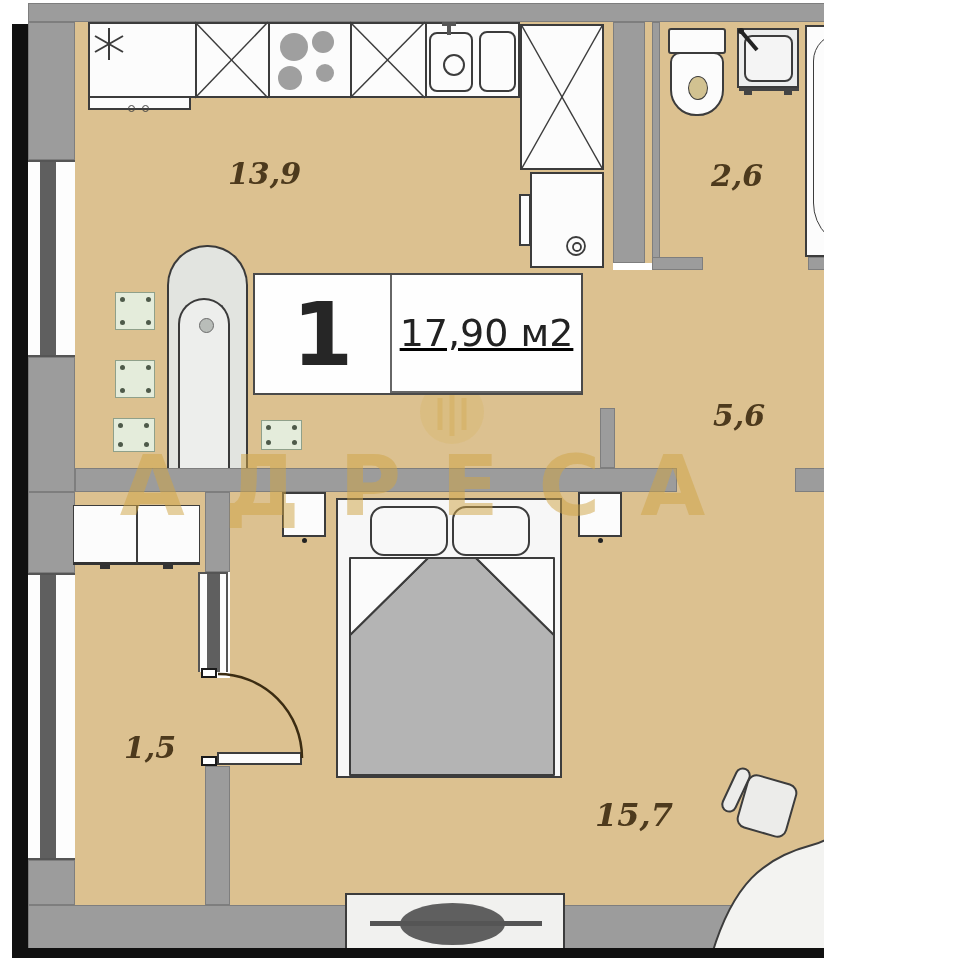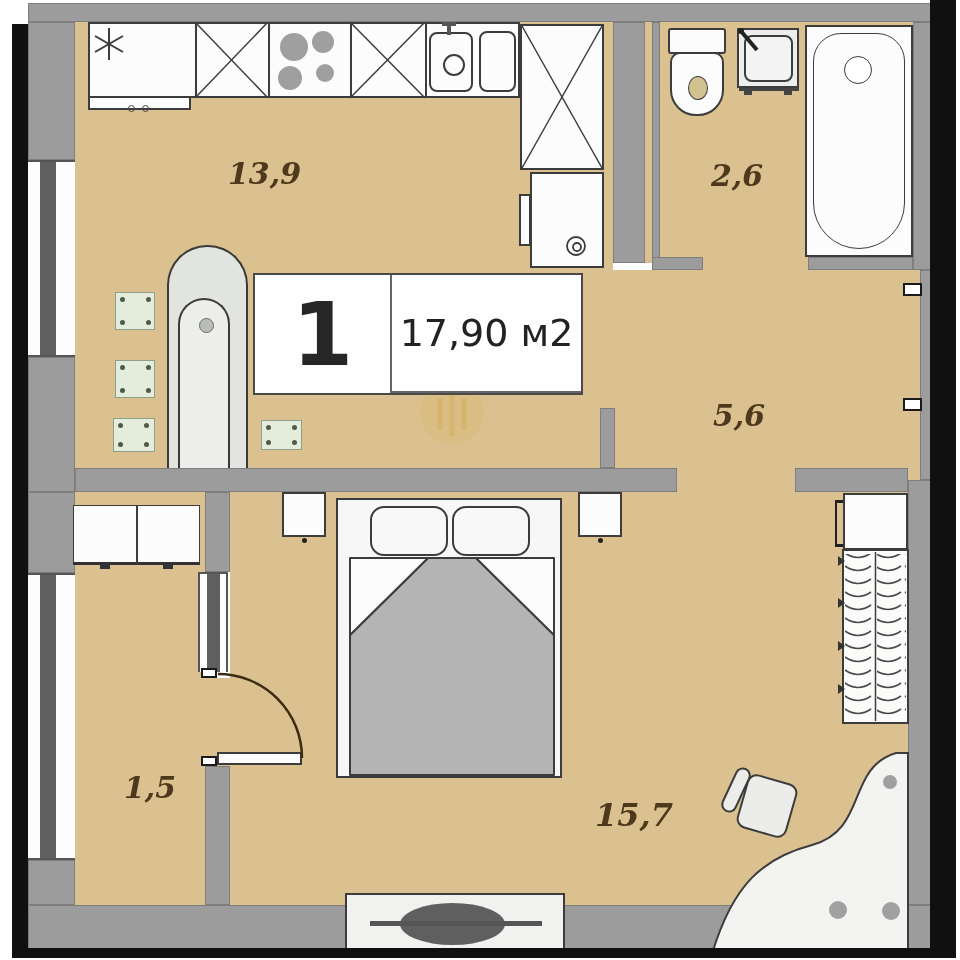--- a/index.html
+++ b/index.html
@@ -1,16 +1,16 @@
 <!DOCTYPE html>
 <html style="--floor: #dcc190; --wall: #9c9c9c; --window-mullion: #5f5f5f; --black-frame: #101010; --label-brown: #4d3a1d; --watermark-gold: #cfa446; --blanket-gray: #b4b4b4; --furniture-outline: #3c3c3c;"><head>
 <meta charset="utf-8">
 <style>
   html,body{margin:0;padding:0;background:#fff;}
-  #canvas{position:relative;width:960px;height:960px;background:#fff;overflow:hidden;
+  #canvas{position:relative;width:824px;height:960px;background:#fff;overflow:hidden;
           font-family:"DejaVu Sans",sans-serif;}
   .abs{position:absolute;box-sizing:border-box;}
   .floor{background:var(--floor,#dcc190);z-index:1;}
   .floor.over{z-index:3;}
   .wall{background:var(--wall,#9c9c9c);box-shadow:inset 0 0 0 1px #7e7e7e;z-index:2;}
   .frame{background:var(--black-frame,#101010);z-index:9;}
   .winU{background:#fdfdfd;border-top:2px solid #555;border-bottom:2px solid #555;z-index:3;}
   .winU .mull{position:absolute;background:var(--window-mullion,#5f5f5f);}
   .winV{background:#fdfdfd;border-left:2px solid #555;border-right:2px solid #555;z-index:3;}
   .furn{background:#fcfcfc;border:2px solid var(--furniture-outline,#3c3c3c);z-index:4;}
@@ -25,21 +25,21 @@
   .roomlbl{z-index:5;font-family:"DejaVu Serif",serif;font-style:italic;font-weight:600;
      font-size:30px;color:var(--label-brown,#4d3a1d);text-align:center;}
   .jamb{background:#fff;border:2.5px solid #1a1a1a;z-index:5;}
   .hook{width:0;height:0;border-top:5px solid transparent;border-bottom:5px solid transparent;
      border-left:7px solid #333;z-index:5;}
   svg.abs{z-index:4;overflow:visible;}
   #areaBox{left:253px;top:273px;width:330px;height:122px;background:#fefefe;
      border:2px solid #4a4a4a;z-index:7;display:flex;}
   #areaBox .cellL{width:135px;border-right:2px solid #666;display:flex;align-items:center;
      justify-content:center;font-size:88px;font-weight:700;color:#262626;}
-  #areaBox .cellR{flex:1;display:flex;}
+  #areaBox .cellR{flex:1;display:flex;text-decoration:underline;}
   #areaBox .cellR div{flex:1;display:flex;align-items:center;justify-content:center;
      font-size:38px;color:#222;}
   #areaBox .cellR div:first-child{border-bottom:2px solid #666;}
   #wmTitle{left:40px;top:437px;width:745px;z-index:6;text-align:center;font-size:84px;
      font-weight:700;letter-spacing:40px;padding-left:40px;color:rgba(207,164,70,.52);}
   #wmSub{left:50px;top:500px;width:770px;z-index:6;text-align:center;font-size:20px;
      letter-spacing:13px;padding-left:13px;color:rgba(238,238,232,.65);}
 </style>
 </head>
 <body>
@@ -220,31 +220,32 @@
   <div class="abs furn lite" style="left:741px;top:778px;width:52px;height:56px;border-radius:10px;transform:rotate(16deg);z-index:5;"></div>
   <div class="abs furn lite" style="left:728px;top:766px;width:16px;height:48px;border-radius:8px;transform:rotate(25deg);z-index:5;"></div>
 
   <div class="abs furn" style="left:345px;top:893px;width:220px;height:62px;background:#f1f1ef;z-index:5;"></div>
   <div class="abs" style="left:370px;top:921px;width:172px;height:5px;background:#555;z-index:6;"></div>
   <div class="abs" style="left:400px;top:903px;width:105px;height:42px;border-radius:50%;background:#5f5f5f;z-index:5;"></div>
 
   <div class="abs roomlbl" style="left:222px;top:156px;width:85px;">13,9</div>
   <div class="abs roomlbl" style="left:703px;top:158px;width:68px;">2,6</div>
   <div class="abs roomlbl" style="left:703px;top:398px;width:72px;">5,6</div>
-  <div class="abs roomlbl" style="left:116px;top:770px;width:68px;">1,5</div>
+  <div class="abs roomlbl" style="left:116px;top:730px;width:68px;">1,5</div>
   <div class="abs roomlbl" style="left:590px;top:796px;width:88px;font-size:32px;">15,7</div>
 
   <svg class="abs" style="left:395px;top:348px;z-index:6;" width="115" height="110" viewBox="0 0 115 110">
     <line x1="57" y1="0" x2="57" y2="18" stroke="rgba(210,170,80,.45)" stroke-width="5"></line>
     <path d="M 20 42 Q 57 8 94 42" fill="none" stroke="rgba(210,170,80,.5)" stroke-width="5"></path>
     <circle cx="57" cy="64" r="32" fill="rgba(215,180,95,.28)"></circle>
     <line x1="45" y1="50" x2="45" y2="82" stroke="rgba(210,170,80,.4)" stroke-width="5"></line>
     <line x1="57" y1="46" x2="57" y2="88" stroke="rgba(210,170,80,.4)" stroke-width="5"></line>
     <line x1="69" y1="50" x2="69" y2="82" stroke="rgba(210,170,80,.4)" stroke-width="5"></line>
   </svg>
+  <div class="abs" id="wmTitle">АДРЕСА</div>
 
   <div class="abs" id="areaBox">
     <div class="cellL">1</div>
     <div class="cellR">
       <div>17,90 м2</div>
     </div>
   </div>
 
   <div class="abs frame" style="left:12px;top:24px;width:16px;height:926px;"></div>
   <div class="abs frame" style="left:930px;top:0;width:26px;height:950px;"></div>

